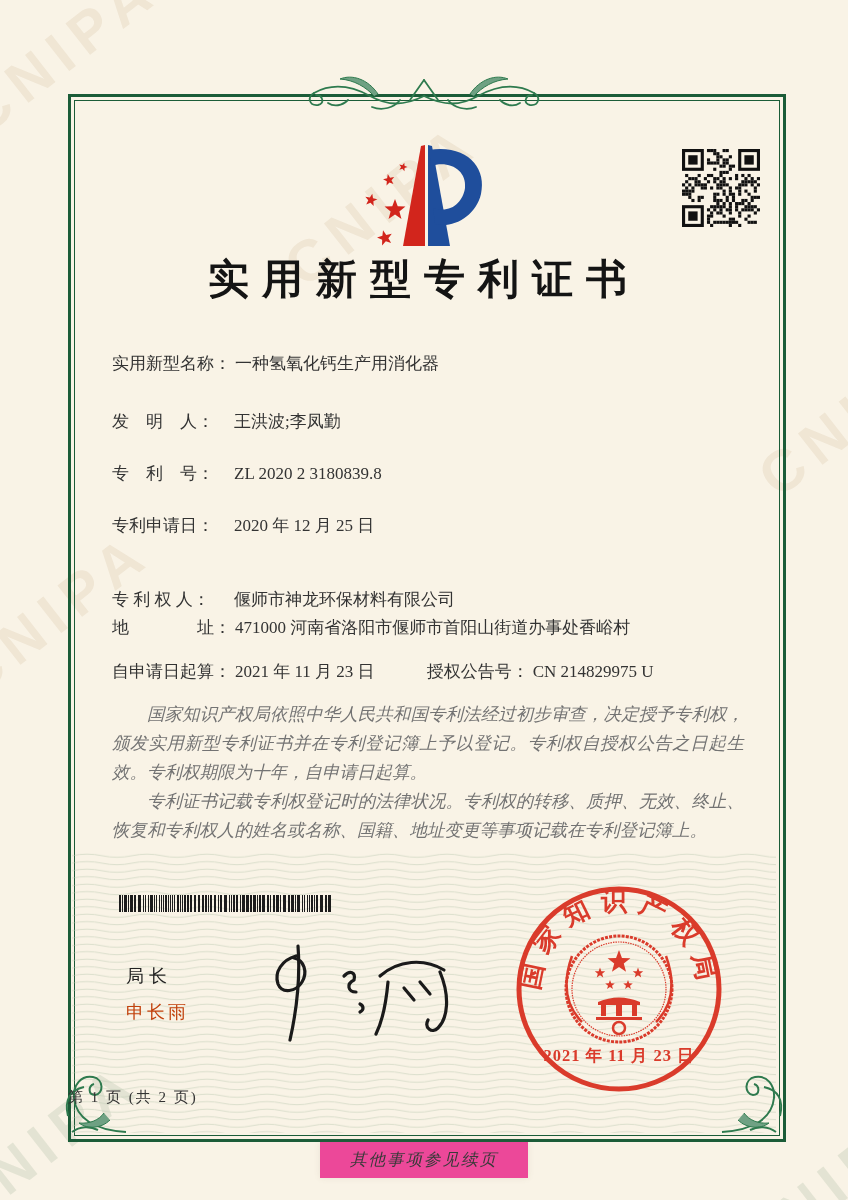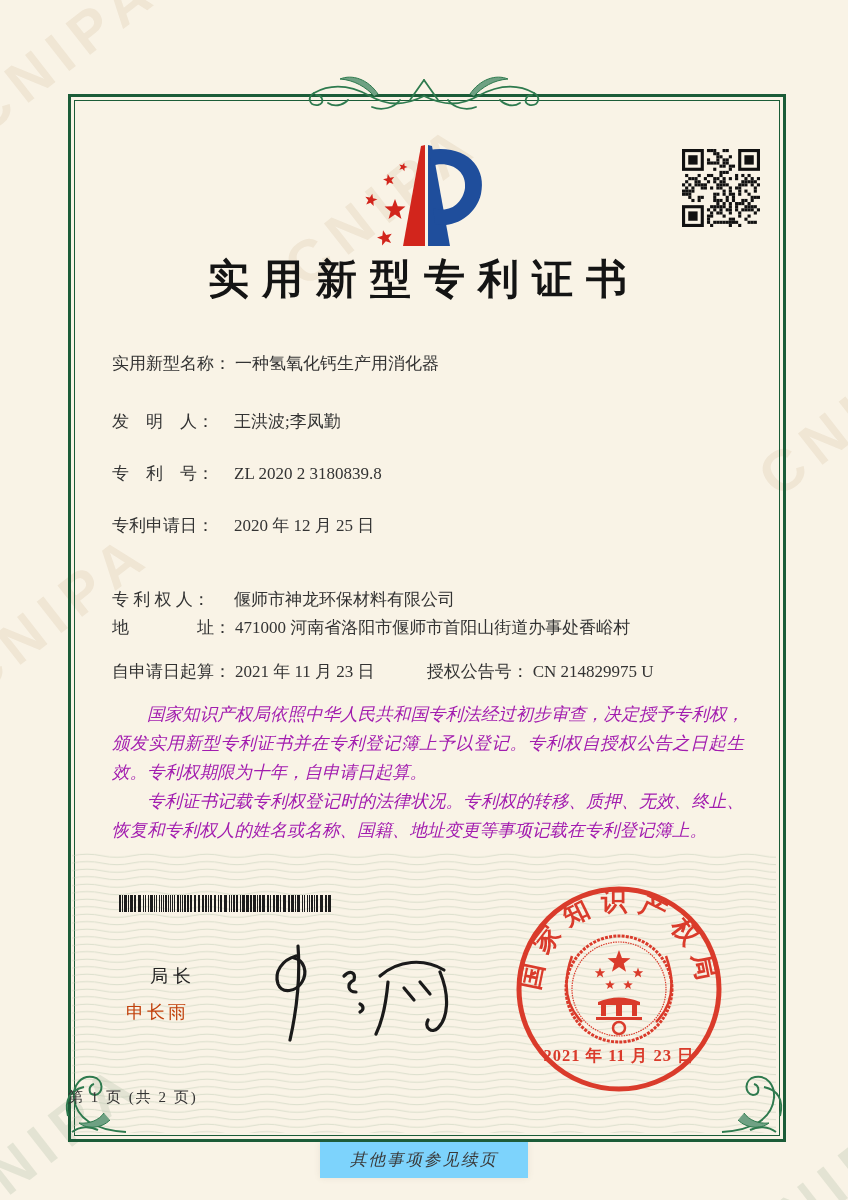--- a/index.html
+++ b/index.html
@@ -31,36 +31,36 @@
     font-size:41px;font-weight:bold;letter-spacing:13px;color:#141414;
   }
   
   .row{position:absolute;left:112px;font-size:17px;white-space:nowrap;color:#333;}
   .row .lbl{display:inline-block;min-width:118px;}
   .row .val{margin-left:4px;}
   .row .pair2{margin-left:52px;font-family:Liberation Serif, serif;}
   
   .bodytext{
     position:absolute;left:112px;top:700px;width:632px;
-    font-size:17.5px;line-height:29px;font-style:italic;color:#a21caf;text-align:justify;
+    font-size:17.5px;line-height:29px;font-style:italic;color:#737373;text-align:justify;
   }
   .bodytext p{margin:0;text-indent:2em;}
   
   .barcode{position:absolute;left:119px;top:895px;width:215px;height:17px;}
   .signer-title{position:absolute;left:126px;top:964px;font-size:18px;letter-spacing:5px;
-    font-family:"Liberation Sans","DejaVu Sans",sans-serif;color:#222;margin-left:24px;}
+    font-family:"Liberation Sans","DejaVu Sans",sans-serif;color:#222;}
   .signer-name{position:absolute;left:126px;top:1000px;font-size:18px;letter-spacing:3px;
     font-family:"Liberation Sans","DejaVu Sans",sans-serif;color:#c2410c;}
   .signature{position:absolute;left:252px;top:942px;width:210px;height:106px;}
   .seal{position:absolute;left:514px;top:884px;width:210px;height:210px;opacity:.95;}
   .pagenum{position:absolute;left:68px;top:1088px;width:712px;text-align:left;
     font-size:15px;letter-spacing:2px;color:#333;}
   .footnote{
     position:absolute;left:50%;top:1142px;transform:translateX(-50%);
-    background:#7dd3fc;padding:7px 30px;font-size:16.5px;font-style:italic;
+    background:#ec4899;padding:7px 30px;font-size:16.5px;font-style:italic;
     letter-spacing:2px;color:#3a3a3a;box-shadow:0 0 6px rgba(120,110,80,.12);
   }
 </style>
 </head>
 <body>
 
 <div class="page">
 
   <div class="wm" style="left:-52px;top:18px;">CNIPA</div>
   <div class="wm" style="left:268px;top:170px;">CNIPA</div>

